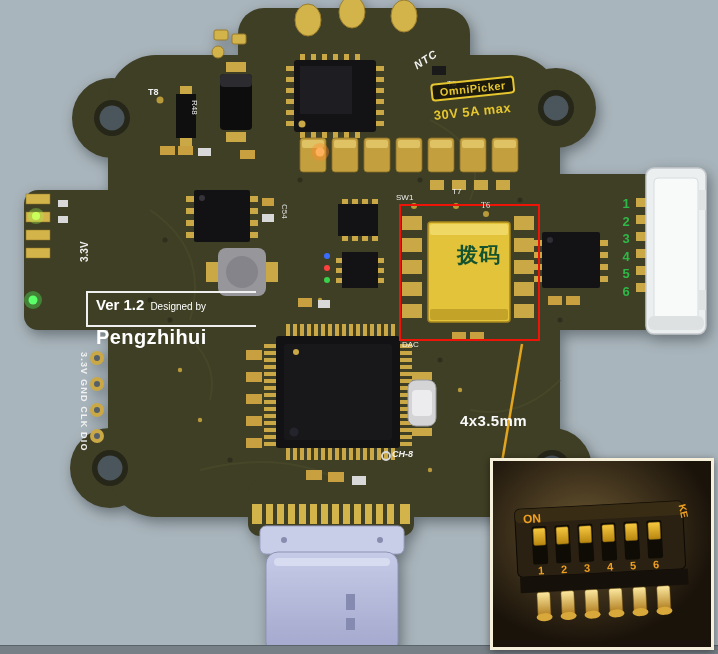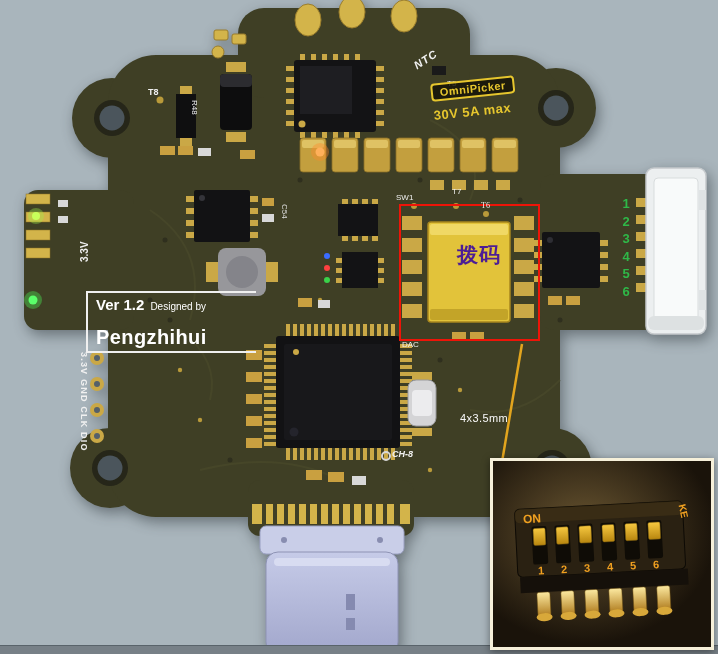--- a/index.html
+++ b/index.html
@@ -21,35 +21,35 @@
     color:#e6c62e;font-size:11px;font-weight:bold;padding:1px 7px;letter-spacing:.5px;
   }
   .rating{position:absolute;z-index:5;transform:rotate(-6deg);transform-origin:0 0;
     color:#e6c62e;font-size:13px;font-weight:bold;letter-spacing:.5px;}
   .annotation-box{
     position:absolute;z-index:4;left:399px;top:204px;width:141px;height:137px;
     border:2px solid #ee1408;box-sizing:border-box;
   }
   .dip-label{
     position:absolute;z-index:5;left:427px;top:241px;width:104px;text-align:center;
-    color:#4c1d95;font-size:21px;font-weight:bold;line-height:27px;letter-spacing:1px;
+    color:#14532d;font-size:21px;font-weight:bold;line-height:27px;letter-spacing:1px;
   }
   .ver-box{
-    position:absolute;z-index:5;left:86px;top:291px;width:170px;height:62px;
+    position:absolute;z-index:5;left:86px;top:291px;width:170px;height:36px;
     border:2px solid #f0f0f0;border-right:none;box-sizing:border-box;
     color:#fff;padding:3px 4px 2px 8px;
   }
   .ver-box .l1{font-size:15px;font-weight:bold;}
   .ver-box .l1 .sub{font-size:10px;font-weight:normal;margin-left:6px;}
   .ver-box .l2{font-size:20px;font-weight:bold;letter-spacing:.4px;margin-top:13px;}
   .pins-green{position:absolute;z-index:5;left:618px;top:196px;width:16px;text-align:center;
     color:#2fb848;font-size:13px;font-weight:bold;}
   .pins-green span{display:block;height:17.6px;}
   .dim-label{position:absolute;z-index:5;left:460px;top:412px;color:#fafafa;
-    font-size:11px;font-weight:normal;letter-spacing:.4px;}
+    font-size:15px;font-weight:bold;letter-spacing:.4px;}
   .inset{
     position:absolute;z-index:6;left:490px;top:458px;width:224px;height:192px;
     border:3px solid #f6f0da;box-sizing:border-box;background:#17110a;
     box-shadow:0 2px 8px rgba(0,0,0,.45);
   }
   .bottom-strip{position:absolute;z-index:2;left:0;bottom:0;width:718px;height:8px;
     background:#778087;border-top:1px solid #59636a;}
 </style>
 </head>
 <body>

